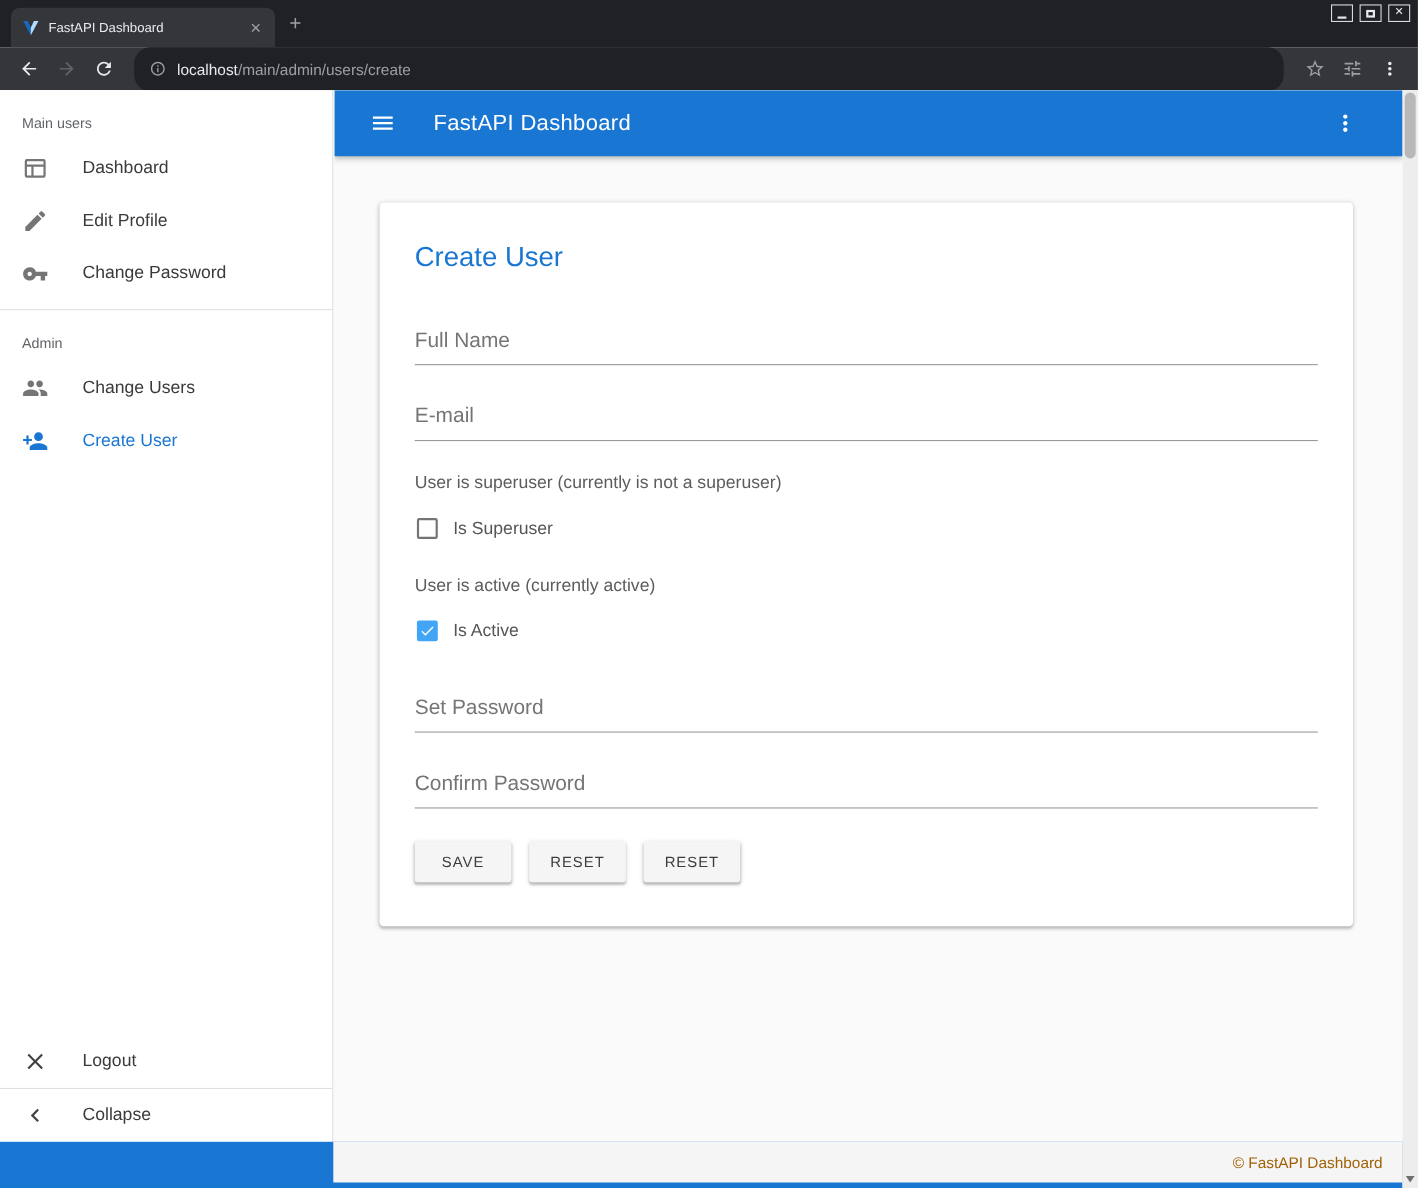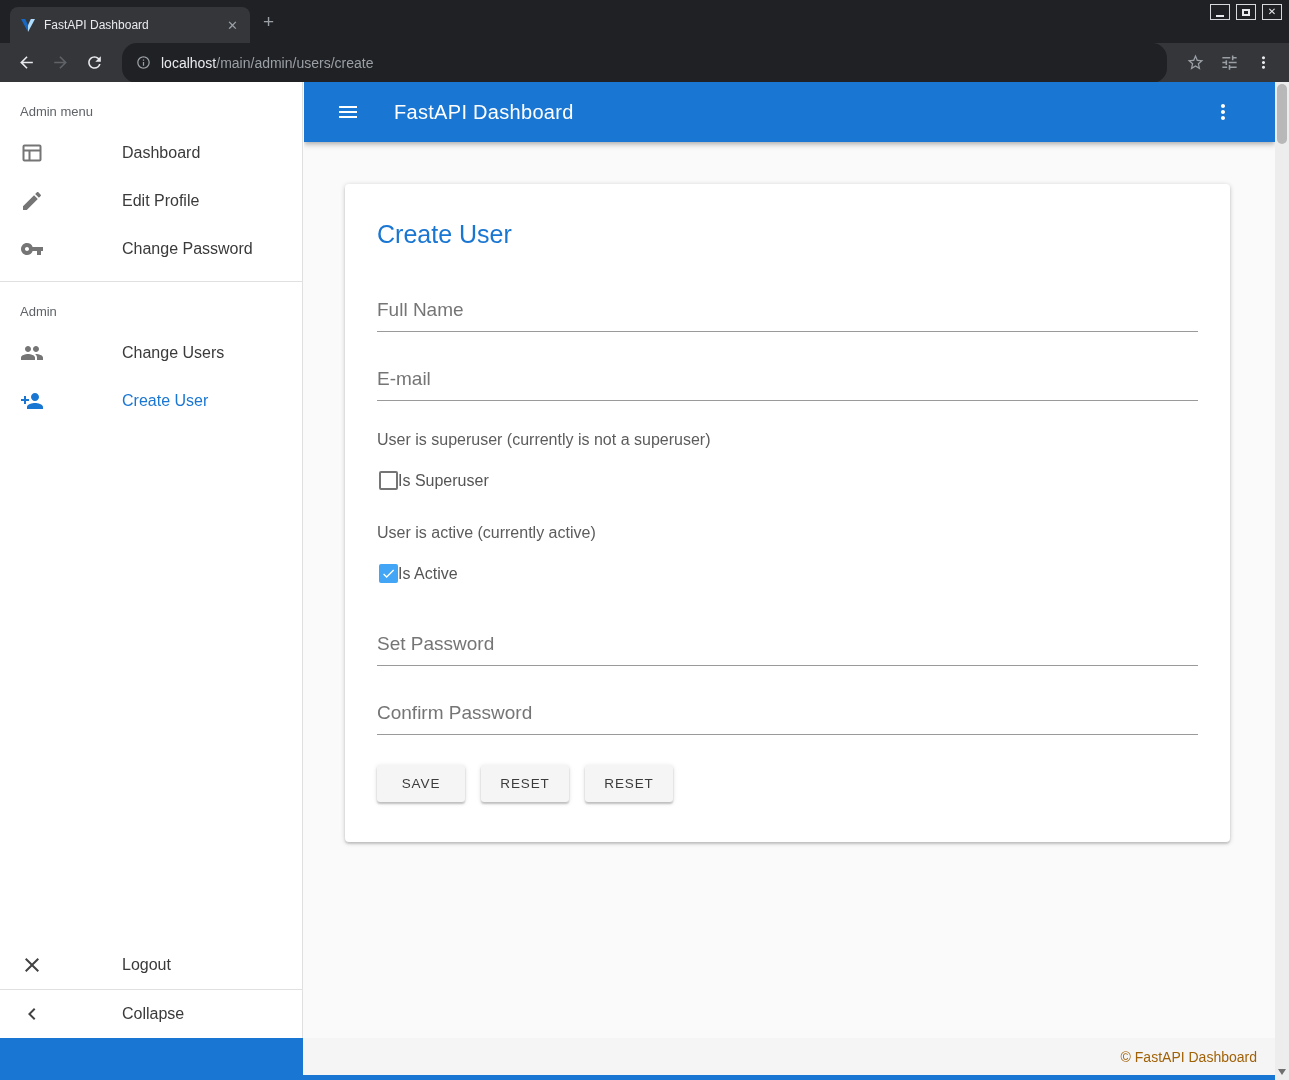--- a/index.html
+++ b/index.html
@@ -32,21 +32,21 @@
   .url-path { color: #9aa0a6; }
 
   
   .content { position: absolute; top: 82px; left: 0; right: 0; bottom: 0; background: #fafafa; }
 
   
   .sidebar { position: absolute; top: 0; left: 0; bottom: 42px; width: 303px; background: #fff;
              border-right: 1px solid #e0e0e0; display: flex; flex-direction: column; }
   .section-label { padding: 22px 20px 10px; font-size: 13px; color: #5f6368; }
   .nav-item { height: 48px; display: flex; align-items: center; padding: 0 20px; font-size: 16px;
-              color: #3a3a3a; cursor: pointer; flex: 0 0 auto; gap: 47px; }
+              color: #3a3a3a; cursor: pointer; flex: 0 0 auto; }
   .nav-item svg { width: 24px; height: 24px; margin-right: 31px; flex: 0 0 auto; }
   .nav-item.active { color: #1976d2; }
   .divider { border-top: 1px solid #e0e0e0; margin-top: 8px; }
   .sidebar-spacer { flex: 1 1 auto; }
 
   
   .main { position: absolute; top: 0; left: 304px; right: 14px; bottom: 42px; background: #fafafa; overflow: hidden; }
   .appbar { height: 60px; background: #1976d2; display: flex; align-items: center; padding: 0 34px 0 26px;
             box-shadow: 0 2px 4px -1px rgba(0,0,0,.2), 0 4px 5px 0 rgba(0,0,0,.14); position: relative; z-index: 2; }
   .icon-btn { width: 36px; height: 36px; display: flex; align-items: center; justify-content: center;
@@ -56,21 +56,21 @@
 
   .card { margin: 42px 45px 0 41px; background: #fff; border-radius: 4px; padding: 36px 32px 40px;
           box-shadow: 0 1px 5px rgba(0,0,0,.2), 0 2px 2px rgba(0,0,0,.12); }
   .card-title { color: #1976d2; font-size: 25px; font-weight: 500; margin-bottom: 44px; }
   .field { margin-bottom: 30px; }
   .field input { width: 100%; border: none; border-bottom: 1px solid #9a9a9a; background: transparent;
                  font-family: "Liberation Sans", sans-serif; font-size: 19px; color: #212121;
                  padding: 6px 0 10px; outline: none; }
   .field input::placeholder { color: #757575; opacity: 1; }
   .hint { font-size: 16px; color: #5c5c5c; margin: 2px 0 22px; }
-  .checkbox-row { display: flex; align-items: center; margin: 0 0 34px 2px; cursor: pointer; }
+  .checkbox-row { display: flex; align-items: center; gap: 14px; margin: 0 0 34px 2px; cursor: pointer; }
   .checkbox { width: 19px; height: 19px; border: 2px solid #757575; border-radius: 2px; background: #fff;
               display: flex; align-items: center; justify-content: center; flex: 0 0 auto; }
   .checkbox svg { width: 15px; height: 15px; display: none; }
   .checkbox.checked { background: #42a5f5; border-color: #42a5f5; }
   .checkbox.checked svg { display: block; }
   .checkbox-label { font-size: 16px; color: #555; }
   .field.password { margin-top: 44px; }
   .btn-row { display: flex; gap: 16px; margin-top: 26px; }
   .btn { min-width: 88px; height: 37px; padding: 0 16px; background: #f5f5f5; border: none; border-radius: 3px;
          font-family: "Liberation Sans", sans-serif; font-size: 13.5px; font-weight: 400; letter-spacing: .9px;
@@ -150,21 +150,21 @@
   <div class="tool-btn">
     <svg viewBox="0 0 24 24">
         <path fill="#e8eaed" d="M12 8c1.1 0 2-.9 2-2s-.9-2-2-2-2 .9-2 2 .9 2 2 2zm0 2c-1.1 0-2 .9-2 2s.9 2 2 2 2-.9 2-2-.9-2-2-2zm0 6c-1.1 0-2 .9-2 2s.9 2 2 2 2-.9 2-2-.9-2-2-2z"></path>
       </svg>
   </div>
 </div>
 
 <div class="content">
 
   <nav class="sidebar">
-    <div class="section-label">Admin menu</div>
+    <div class="section-label">Main users</div>
 
     <div class="nav-item">
       <svg viewBox="0 0 24 24">
           <g fill="none" stroke="#757575" stroke-width="2">
             <rect x="3.5" y="4.5" width="17" height="15" rx="1"></rect>
             <path d="M3.5 9.5h17M9.5 9.5v10"></path>
           </g>
         </svg>
       <span>Dashboard</span>
     </div>

